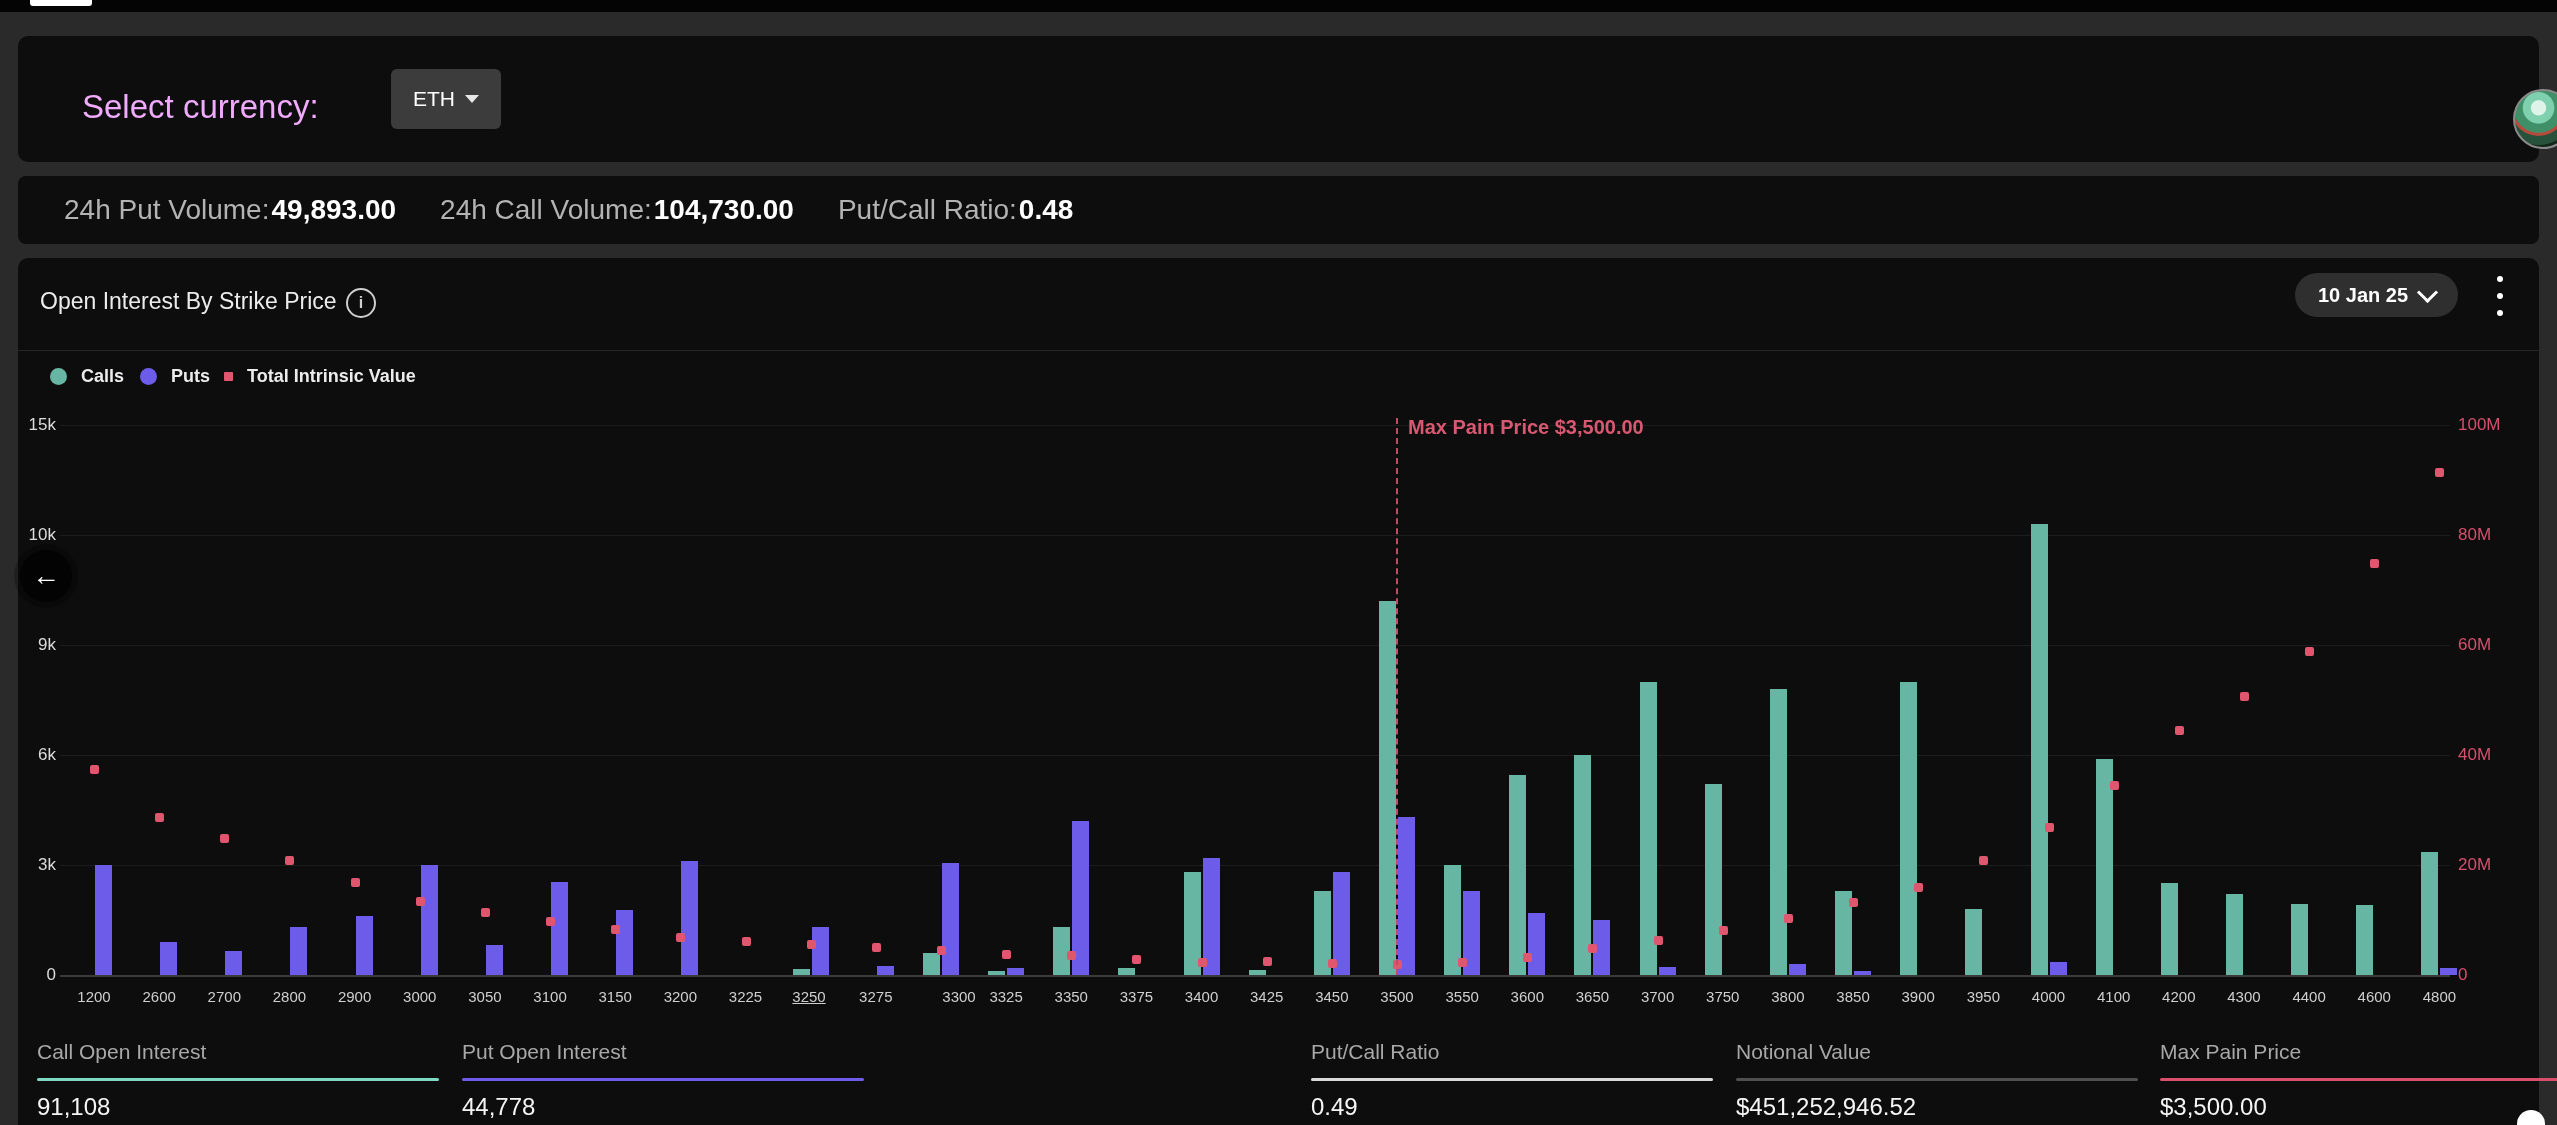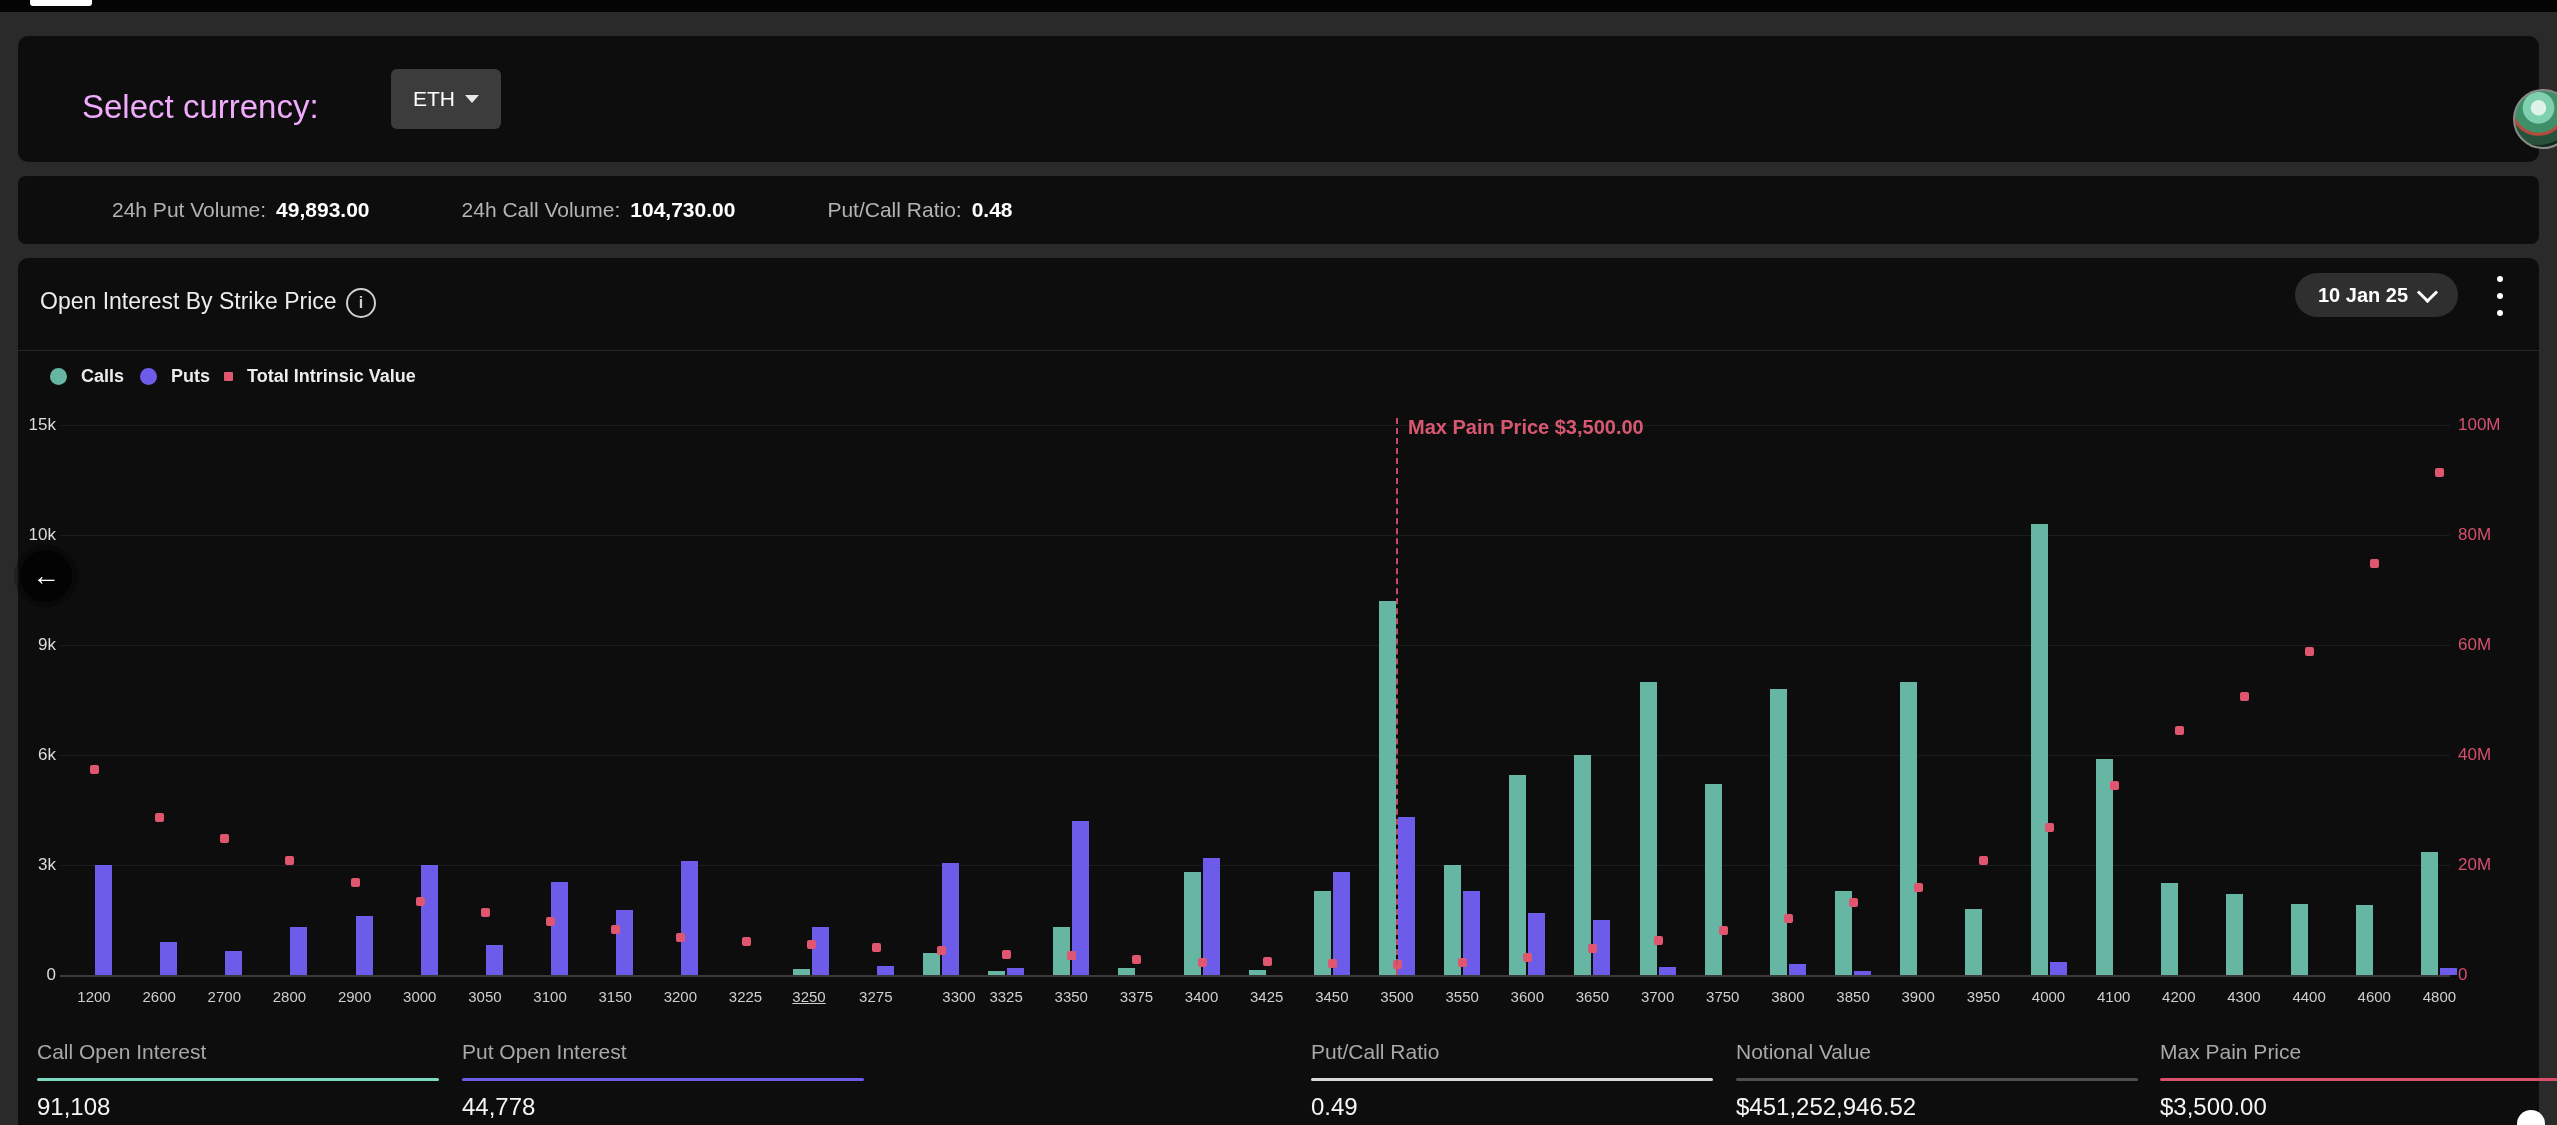--- a/index.html
+++ b/index.html
@@ -15,21 +15,21 @@
   #select-currency-label{left:46px;top:52px;font-size:33px;color:#f0abfc;margin-left:18px;}
   #eth-btn{left:373px;top:33px;width:110px;height:60px;background:#3c3c3c;border-radius:6px;
            display:flex;align-items:center;justify-content:center;gap:10px;cursor:pointer;}
   #eth-btn .lbl{font-size:21px;color:#fff;}
   .caret{width:0;height:0;border-left:7px solid transparent;border-right:7px solid transparent;border-top:8px solid #e8e8e8;}
   #avatar{left:2513px;top:89px;width:56px;height:56px;border-radius:50%;border:2px solid #8a8a8a;
           background:radial-gradient(circle at 42% 30%,#dff3e8 0 14%,#7fd0ae 16% 30%,#3f8f68 32% 48%,#b64a3c 50% 54%,#27513a 56% 72%,#122619 74% 100%);}
   
   #stats-panel{left:18px;top:176px;width:2521px;height:68px;border-radius:8px;}
   #stats-row{position:absolute;left:46px;top:0;height:68px;display:flex;align-items:center;gap:44px;}
-  .stat-pair{display:flex;gap:10px;font-size:21px;margin-left:48px;}
+  .stat-pair{display:flex;gap:2px;font-size:28px;}
   .stat-pair .k{color:#b3b3b3;} .stat-pair .v{color:#ffffff;font-weight:bold;}
   
   #chart-panel{left:18px;top:258px;width:2521px;height:867px;border-radius:10px 10px 0 0;}
   #chart-title{left:40px;top:288px;font-size:23px;color:#ececec;}
   #info-icon{left:346px;top:288px;width:26px;height:26px;border:2px solid #cfcfcf;border-radius:50%;
              font-size:16px;color:#cfcfcf;display:flex;align-items:center;justify-content:center;font-weight:bold;}
   #date-btn{left:2295px;top:273px;width:163px;height:44px;background:#2f2f2f;border-radius:22px;
             display:flex;align-items:center;justify-content:center;gap:12px;cursor:pointer;}
   #date-btn .lbl{font-size:20px;font-weight:bold;color:#fff;}
   .chev{width:12px;height:12px;border-right:3px solid #fff;border-bottom:3px solid #fff;transform:rotate(45deg);margin-top:-6px;}

